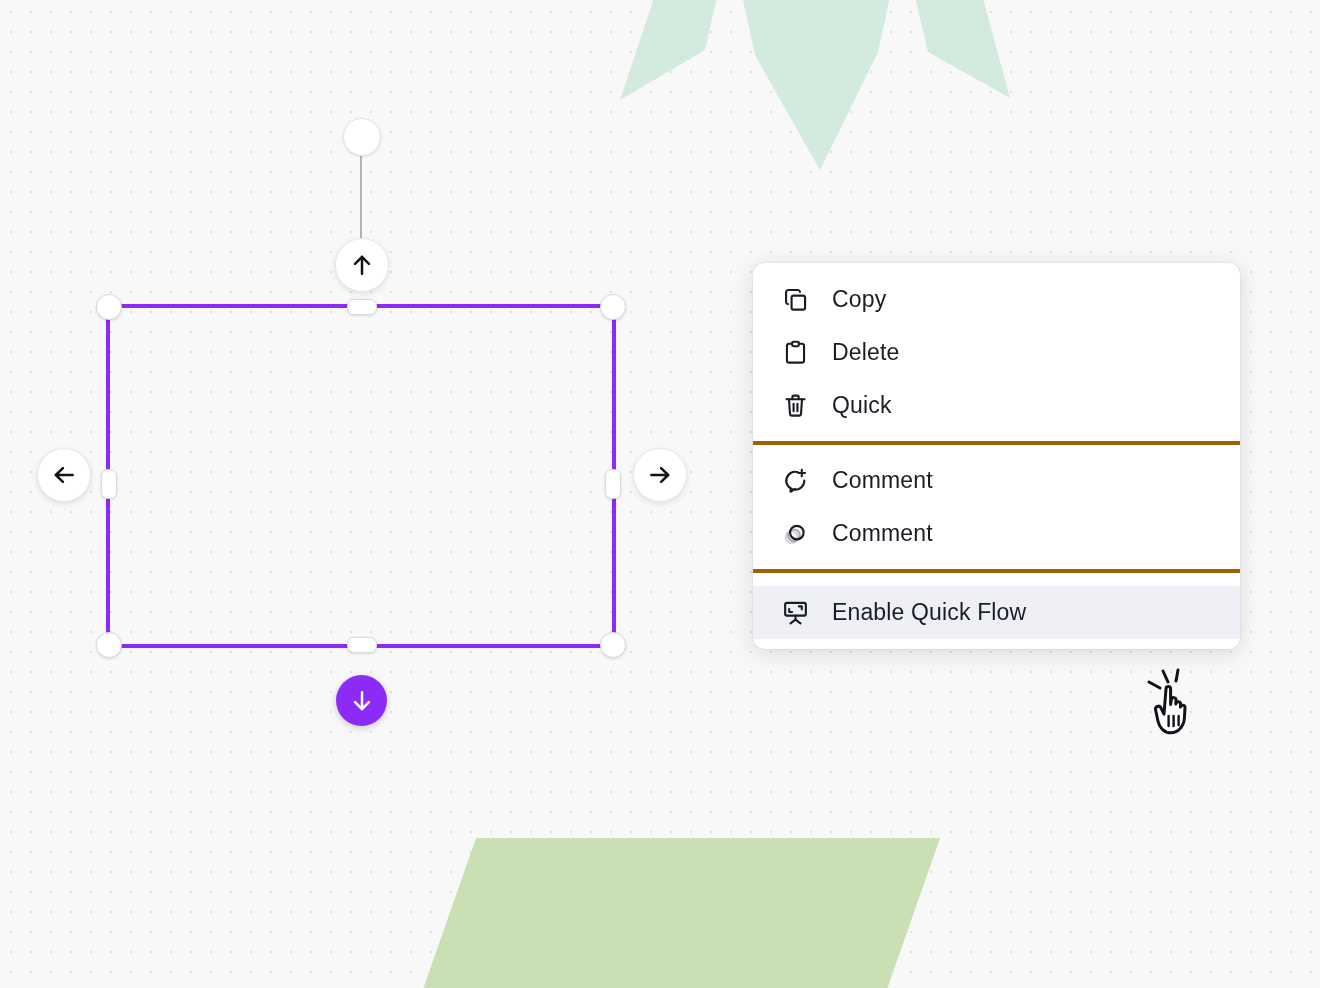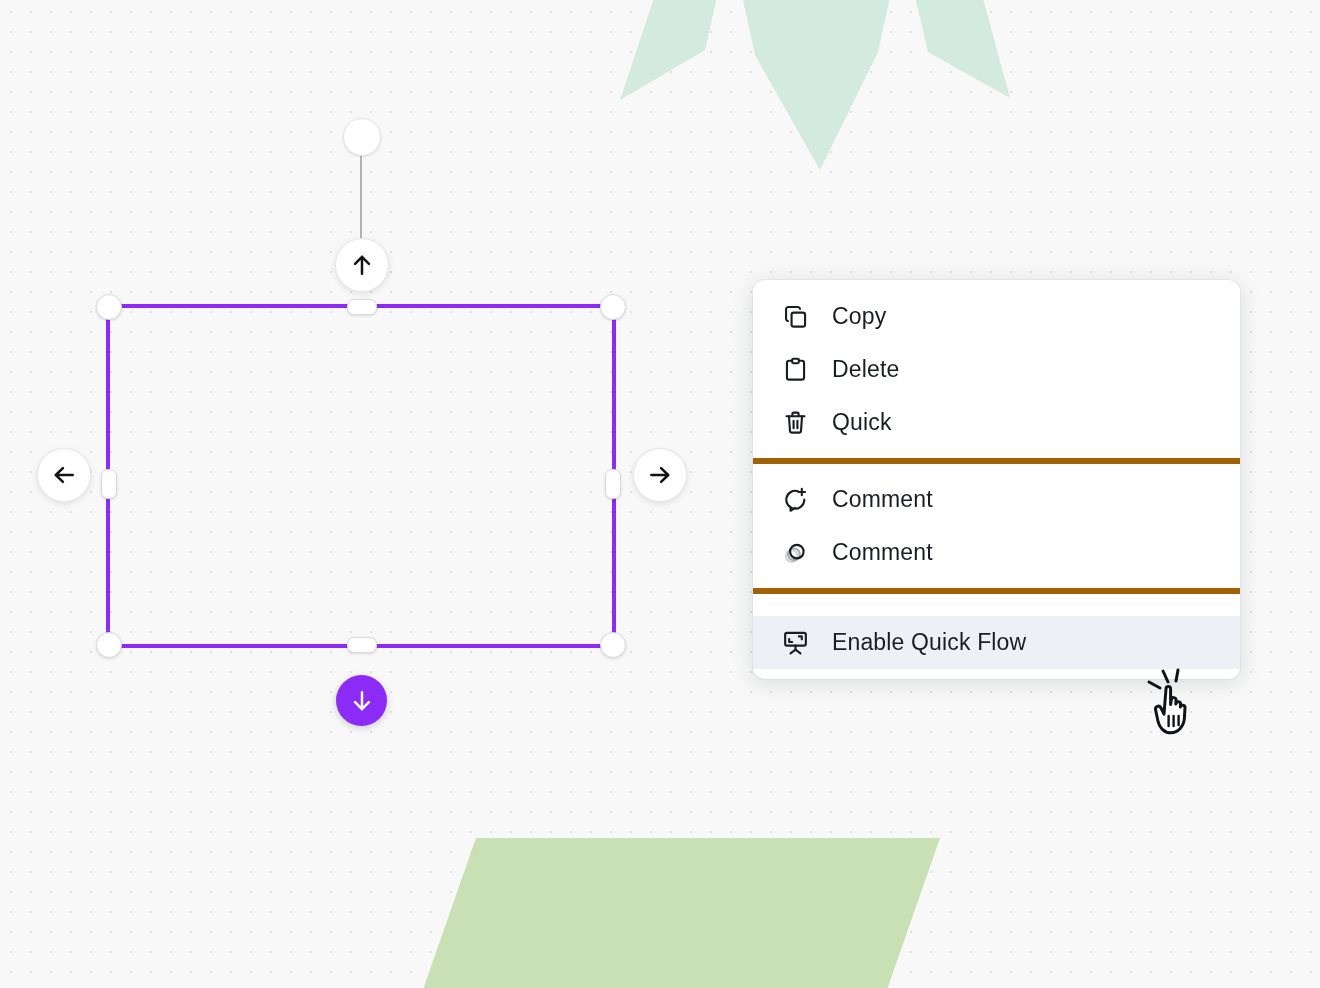--- a/index.html
+++ b/index.html
@@ -135,32 +135,32 @@
   .edge-handle.h { width: 28px; height: 14px; border-radius: 7px; cursor: ns-resize; }
   .edge-handle.v { width: 14px; height: 28px; border-radius: 7px; cursor: ew-resize; }
   .edge-handle.top    { left: 239px; top: -7px; }
   .edge-handle.bottom { left: 239px; bottom: -7px; }
   .edge-handle.left   { left: -7px;  top: 163px; }
   .edge-handle.right  { right: -7px; top: 163px; }
 
   
   #context-menu {
     position: absolute;
-    left: 753px; top: 280px;
+    left: 753px; top: 263px;
     width: 487px;
     background: #ffffff;
     border-radius: 12px;
     box-shadow: 0 4px 22px rgba(22,25,40,0.13), 0 0 0 1px rgba(22,25,40,0.045);
     padding: 10px 0 10px 0;
     overflow: hidden;
   }
-  .menu-group + .menu-group { border-top: 6px solid #a16207; }
+  .menu-group + .menu-group { border-top: 4px solid #a16207; }
   .menu-group.g1 { padding-bottom: 9px; }
   .menu-group.g2 { padding-top: 9px; padding-bottom: 9px; }
-  .menu-group.g3 { padding-top: 22px; }
+  .menu-group.g3 { padding-top: 13px; }
 
   .menu-item {
     display: flex;
     align-items: center;
     height: 53px;
     padding: 0 0 0 26px;
     cursor: pointer;
     box-sizing: border-box;
   }
   .menu-item.active { background: #eff0f5; }

